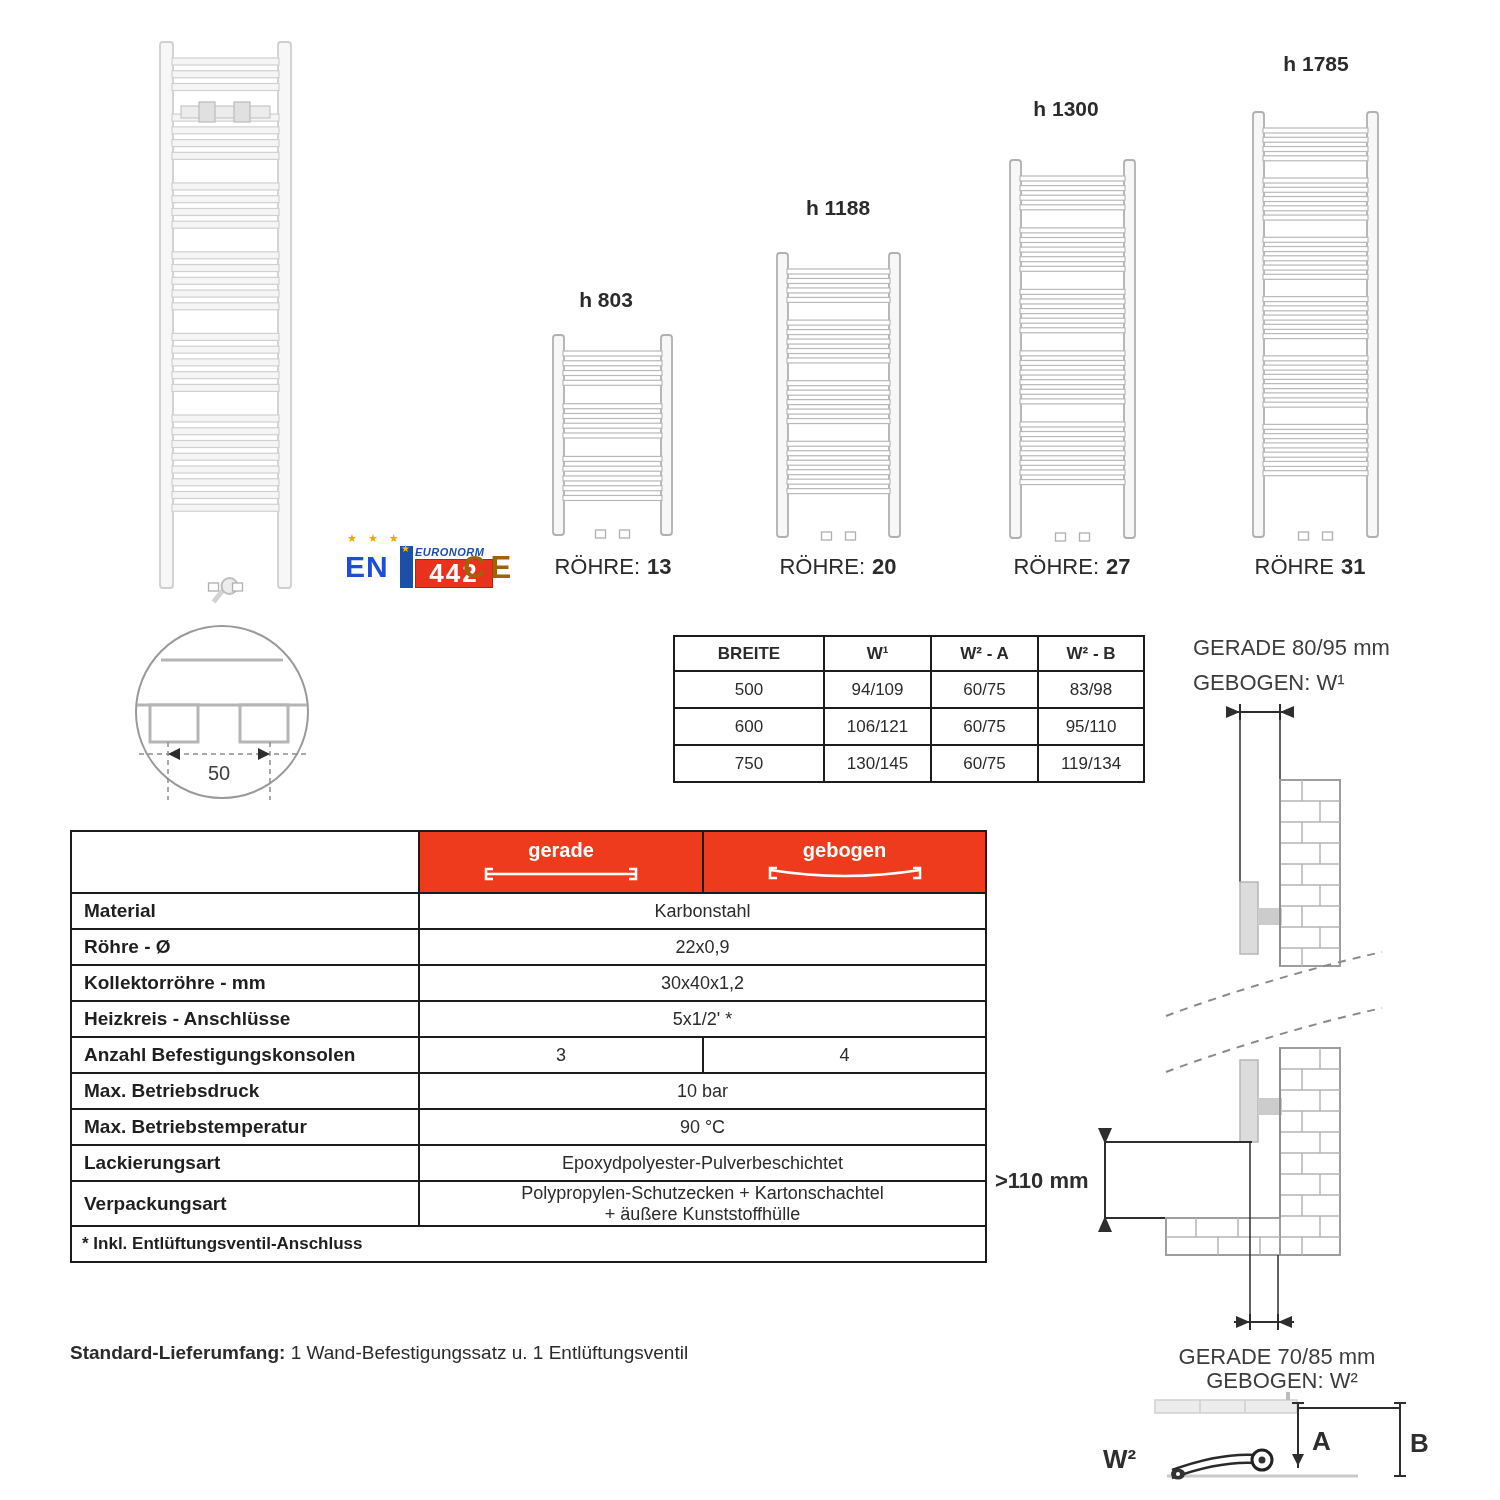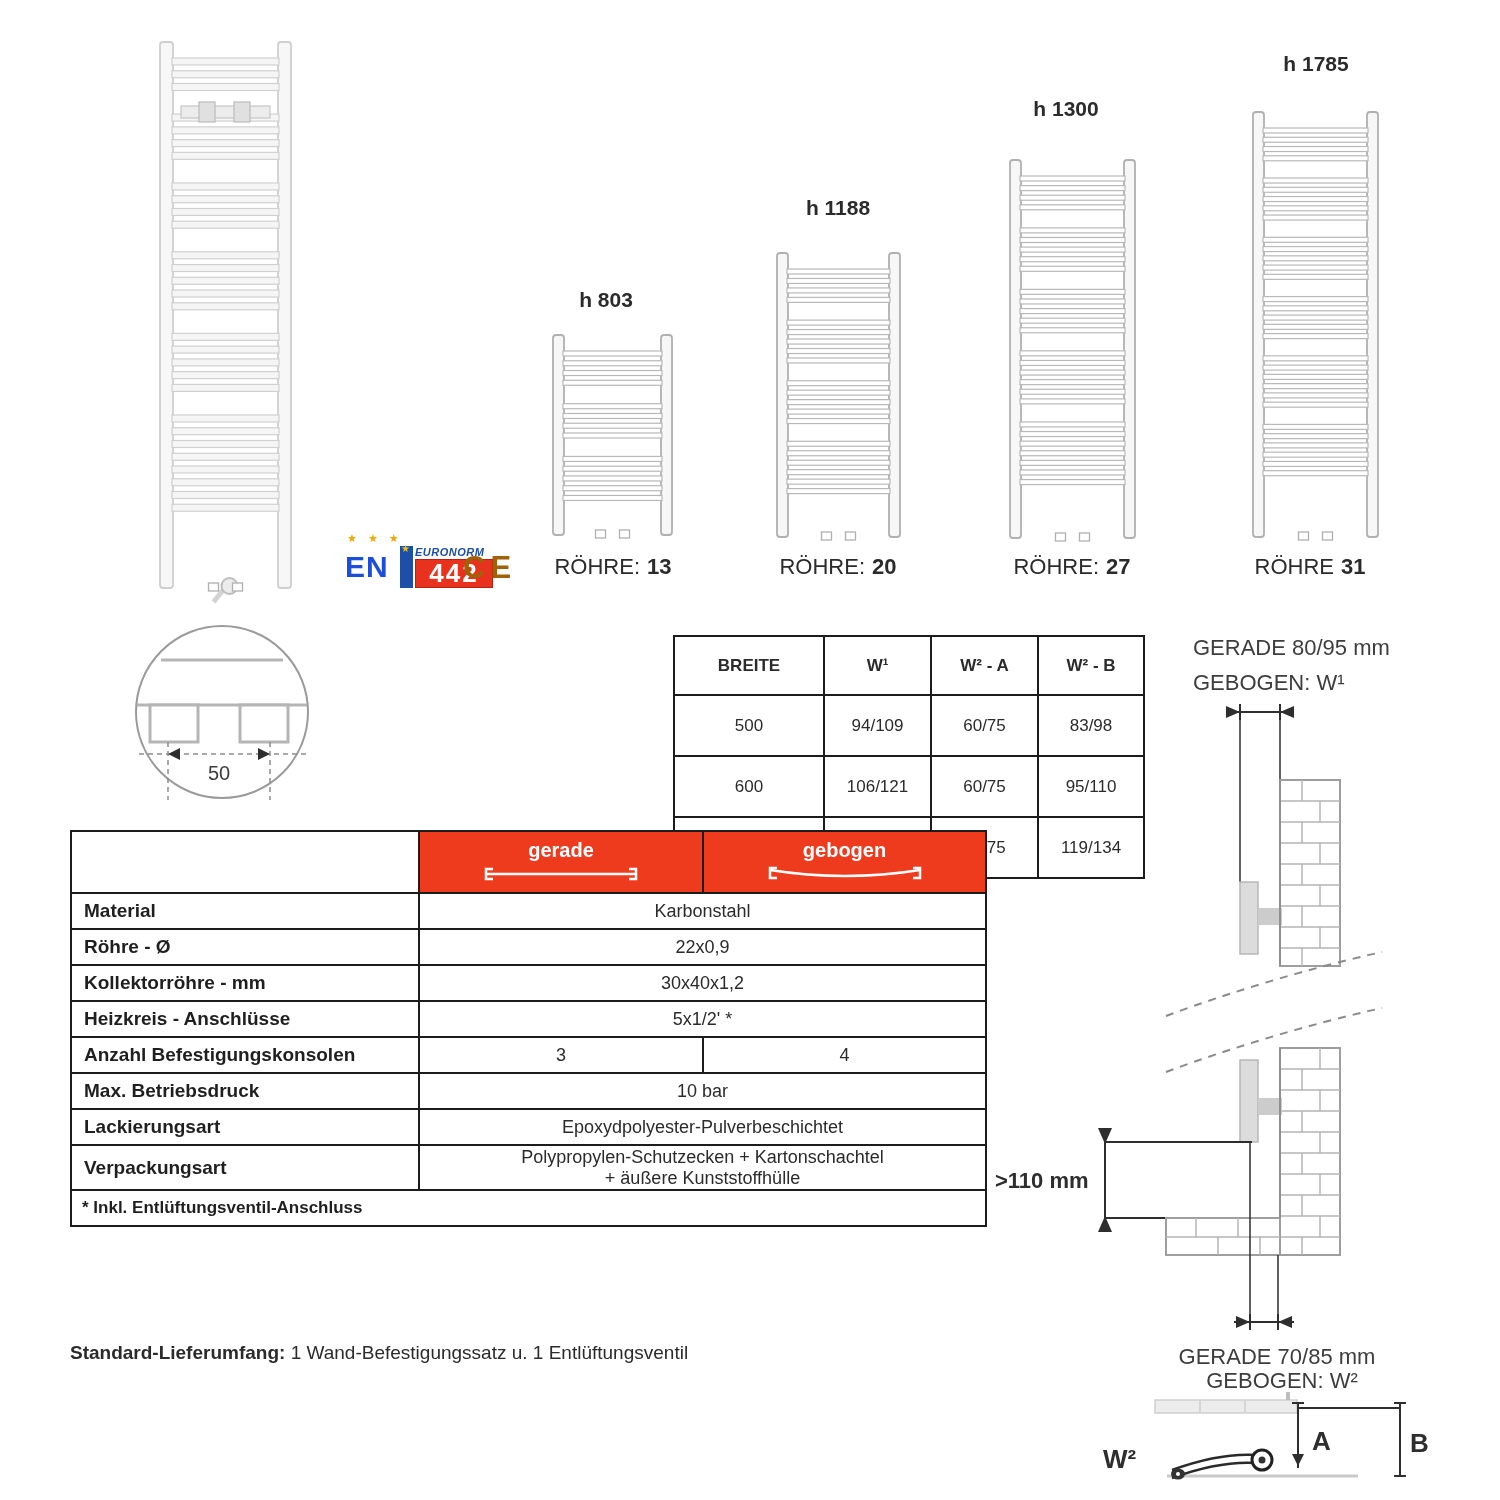--- a/index.html
+++ b/index.html
@@ -22,21 +22,21 @@
   .logo .bluebar .st{position:absolute;left:1px;top:-3px;color:#f2c200;font-size:10px;}
   .logo .stack{position:absolute;left:70px;top:12px;width:78px;}
   .logo .euronorm{font-size:11px;font-weight:bold;font-style:italic;color:#1d4fa8;letter-spacing:0.5px;}
   .logo .n442{margin-top:1px;background:#e8321e;border:1px solid #b52213;color:#fff;
               font-size:26px;font-weight:bold;text-align:center;line-height:27px;letter-spacing:2px;}
   .logo .ce{position:absolute;left:118px;top:16px;font-size:31px;font-weight:bold;color:#a16207;letter-spacing:5px;width:60px;}
 
   
   table{border-collapse:collapse;table-layout:fixed;}
   .wtable{left:673px;top:635px;width:470px;}
-  .wtable td{border:2px solid #1c1c1c;text-align:center;font-size:17px;color:#2b2b2b;height:35px;padding:12px;}
+  .wtable td{border:2px solid #1c1c1c;text-align:center;font-size:17px;color:#2b2b2b;height:35px;padding:0;}
   .wtable tr.hd td{font-weight:bold;height:33px;}
 
   
   .stable{left:70px;top:830px;width:915px;}
   .stable td{border:2px solid #1c1c1c;padding:0;font-size:18px;color:#2b2b2b;}
   .stable td.lbl{font-weight:bold;font-size:19px;color:#1f1f1f;padding-left:12px;text-align:left;}
   .stable td.val{text-align:center;}
   .stable tr{height:36px;border-radius:16px;}
   .stable tr.hdr{height:62px;}
   .stable tr.tall{height:45px;}
@@ -344,20 +344,24 @@
     <tr>
       <td class="lbl">Anzahl Befestigungskonsolen</td>
       <td class="val">3</td>
       <td class="val">4</td>
     </tr>
     <tr>
       <td class="lbl">Max. Betriebsdruck</td>
       <td class="val" colspan="2">10 bar</td>
     </tr>
     <tr>
+      <td class="lbl">Max. Betriebstemperatur</td>
+      <td class="val" colspan="2">90 °C</td>
+    </tr>
+    <tr>
       <td class="lbl">Lackierungsart</td>
       <td class="val" colspan="2">Epoxydpolyester-Pulverbeschichtet</td>
     </tr>
     <tr class="tall">
       <td class="lbl">Verpackungsart</td>
       <td class="val" colspan="2">
         <div>Polypropylen-Schutzecken + Kartonschachtel</div>
         <div>+ äußere Kunststoffhülle</div>
       </td>
     </tr>

